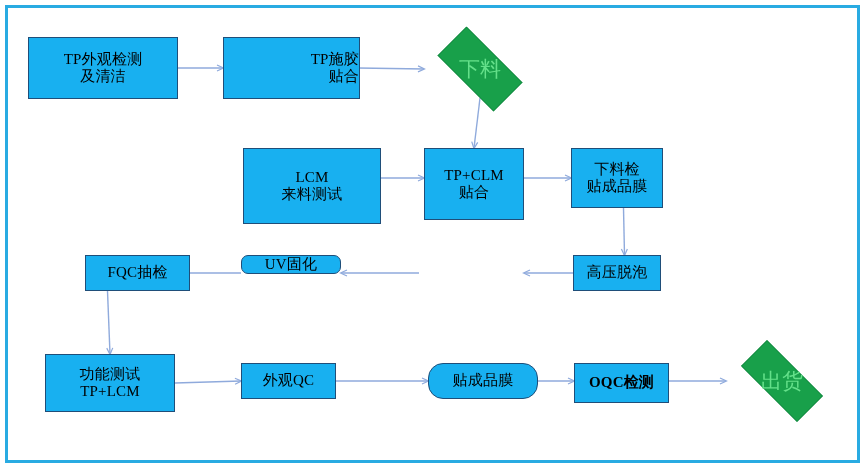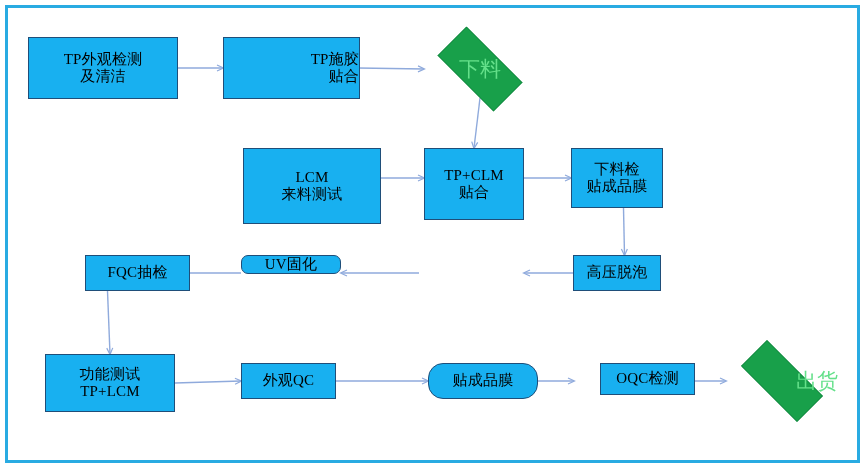--- a/index.html
+++ b/index.html
@@ -150,21 +150,21 @@
       <div class="node process" style="left: 241px; top: 363px; width: 95px; height: 36px;">
         <span class="ln">外观QC</span>
       </div>
       <div class="node process" style="left: 45px; top: 354px; width: 130px; height: 58px;">
         <span class="ln">功能测试</span>
         <span class="ln">TP+LCM</span>
       </div>
       <div class="node process" style="left: 428px; top: 363px; width: 110px; height: 36px; border-radius: 15px;">
         <span class="ln">贴成品膜</span>
       </div>
-      <div class="node process" style="left: 600px; top: 363px; width: 95px; height: 32px;">
+      <div class="node process" style="left: 574px; top: 363px; width: 95px; height: 40px; font-weight: bold;">
         <span class="ln">OQC检测</span>
       </div>
-      <div class="node terminal" style="left: 726px; top: 355px; width: 112px; height: 52px; align-items: flex-end;">
+      <div class="node terminal" style="left: 726px; top: 355px; width: 112px; height: 52px;">
         <div class="diamond-shape"></div>
         <span class="lbl">出货</span>
       </div>
     </div>
 </div>
 
 </body></html>

